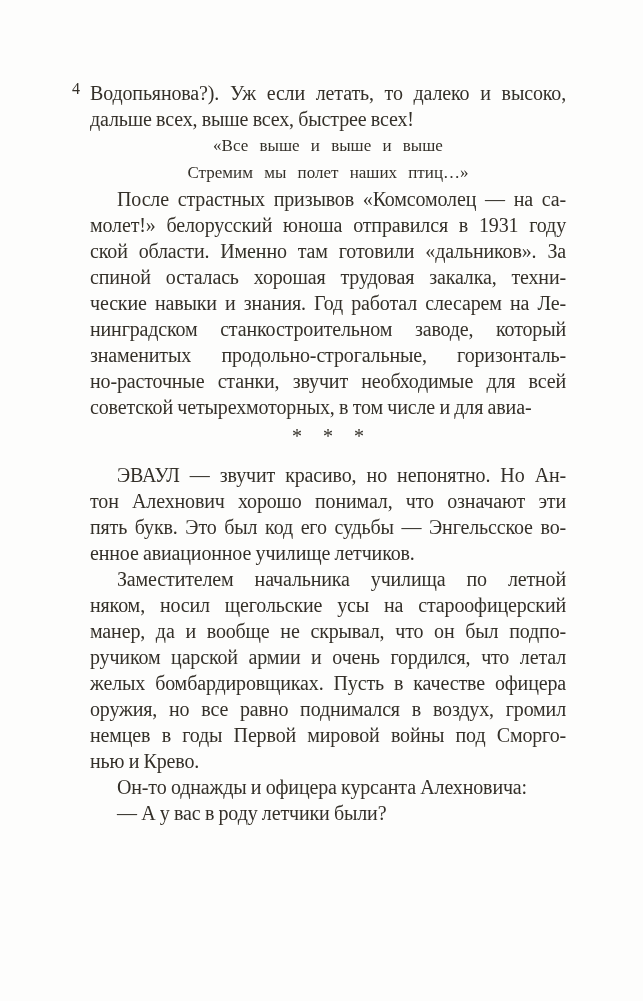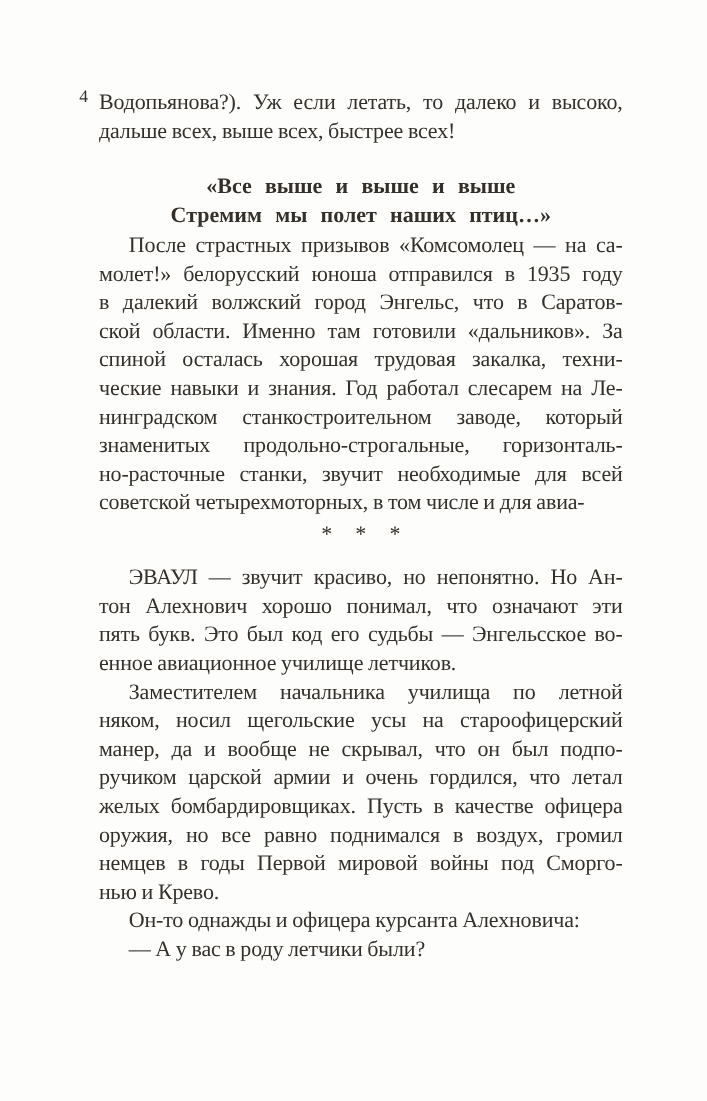--- a/index.html
+++ b/index.html
@@ -39,23 +39,22 @@
     text-align-last: justify;
     white-space: nowrap;
   }
   .para .pline:last-child {
     text-align-last: left;
   }
   .indent .pline:first-child {
     text-indent: 27px;
   }
   .epigraph {
-    margin-top: 24px;
-    font-weight: bold;
-    font-size: 20px;
+    font-weight: normal;
+    font-size: 17px;
     line-height: 27px;
     letter-spacing: 0;
     word-spacing: 7px;
   }
   .epigraph .pline {
     text-align: center;
     text-align-last: center;
   }
   .separator {
     margin-top: 4px;
@@ -83,22 +82,21 @@
         <div class="pline">дальше всех, выше всех, быстрее всех!</div>
       </div>
 
     <div class="epigraph">
         <div class="pline">«Все выше и выше и выше</div>
         <div class="pline">Стремим мы полет наших птиц…»</div>
       </div>
 
     <div class="para indent">
         <div class="pline">После страстных призывов «Комсомолец — на са-</div>
-        <div class="pline">молет!» белорусский юноша отправился в 1935 году</div>
-        <div class="pline">в далекий волжский город Энгельс, что в Саратов-</div>
+        <div class="pline">молет!» белорусский юноша отправился в 1931 году</div>
         <div class="pline">ской области. Именно там готовили «дальников». За</div>
         <div class="pline">спиной осталась хорошая трудовая закалка, техни-</div>
         <div class="pline">ческие навыки и знания. Год работал слесарем на Ле-</div>
         <div class="pline">нинградском станкостроительном заводе, который</div>
         <div class="pline">знаменитых продольно-строгальные, горизонталь-</div>
         <div class="pline">но-расточные станки, звучит необходимые для всей</div>
         <div class="pline">советской четырехмоторных, в том числе и для авиа-</div>
       </div>
 
     <div class="separator">* * *</div>

